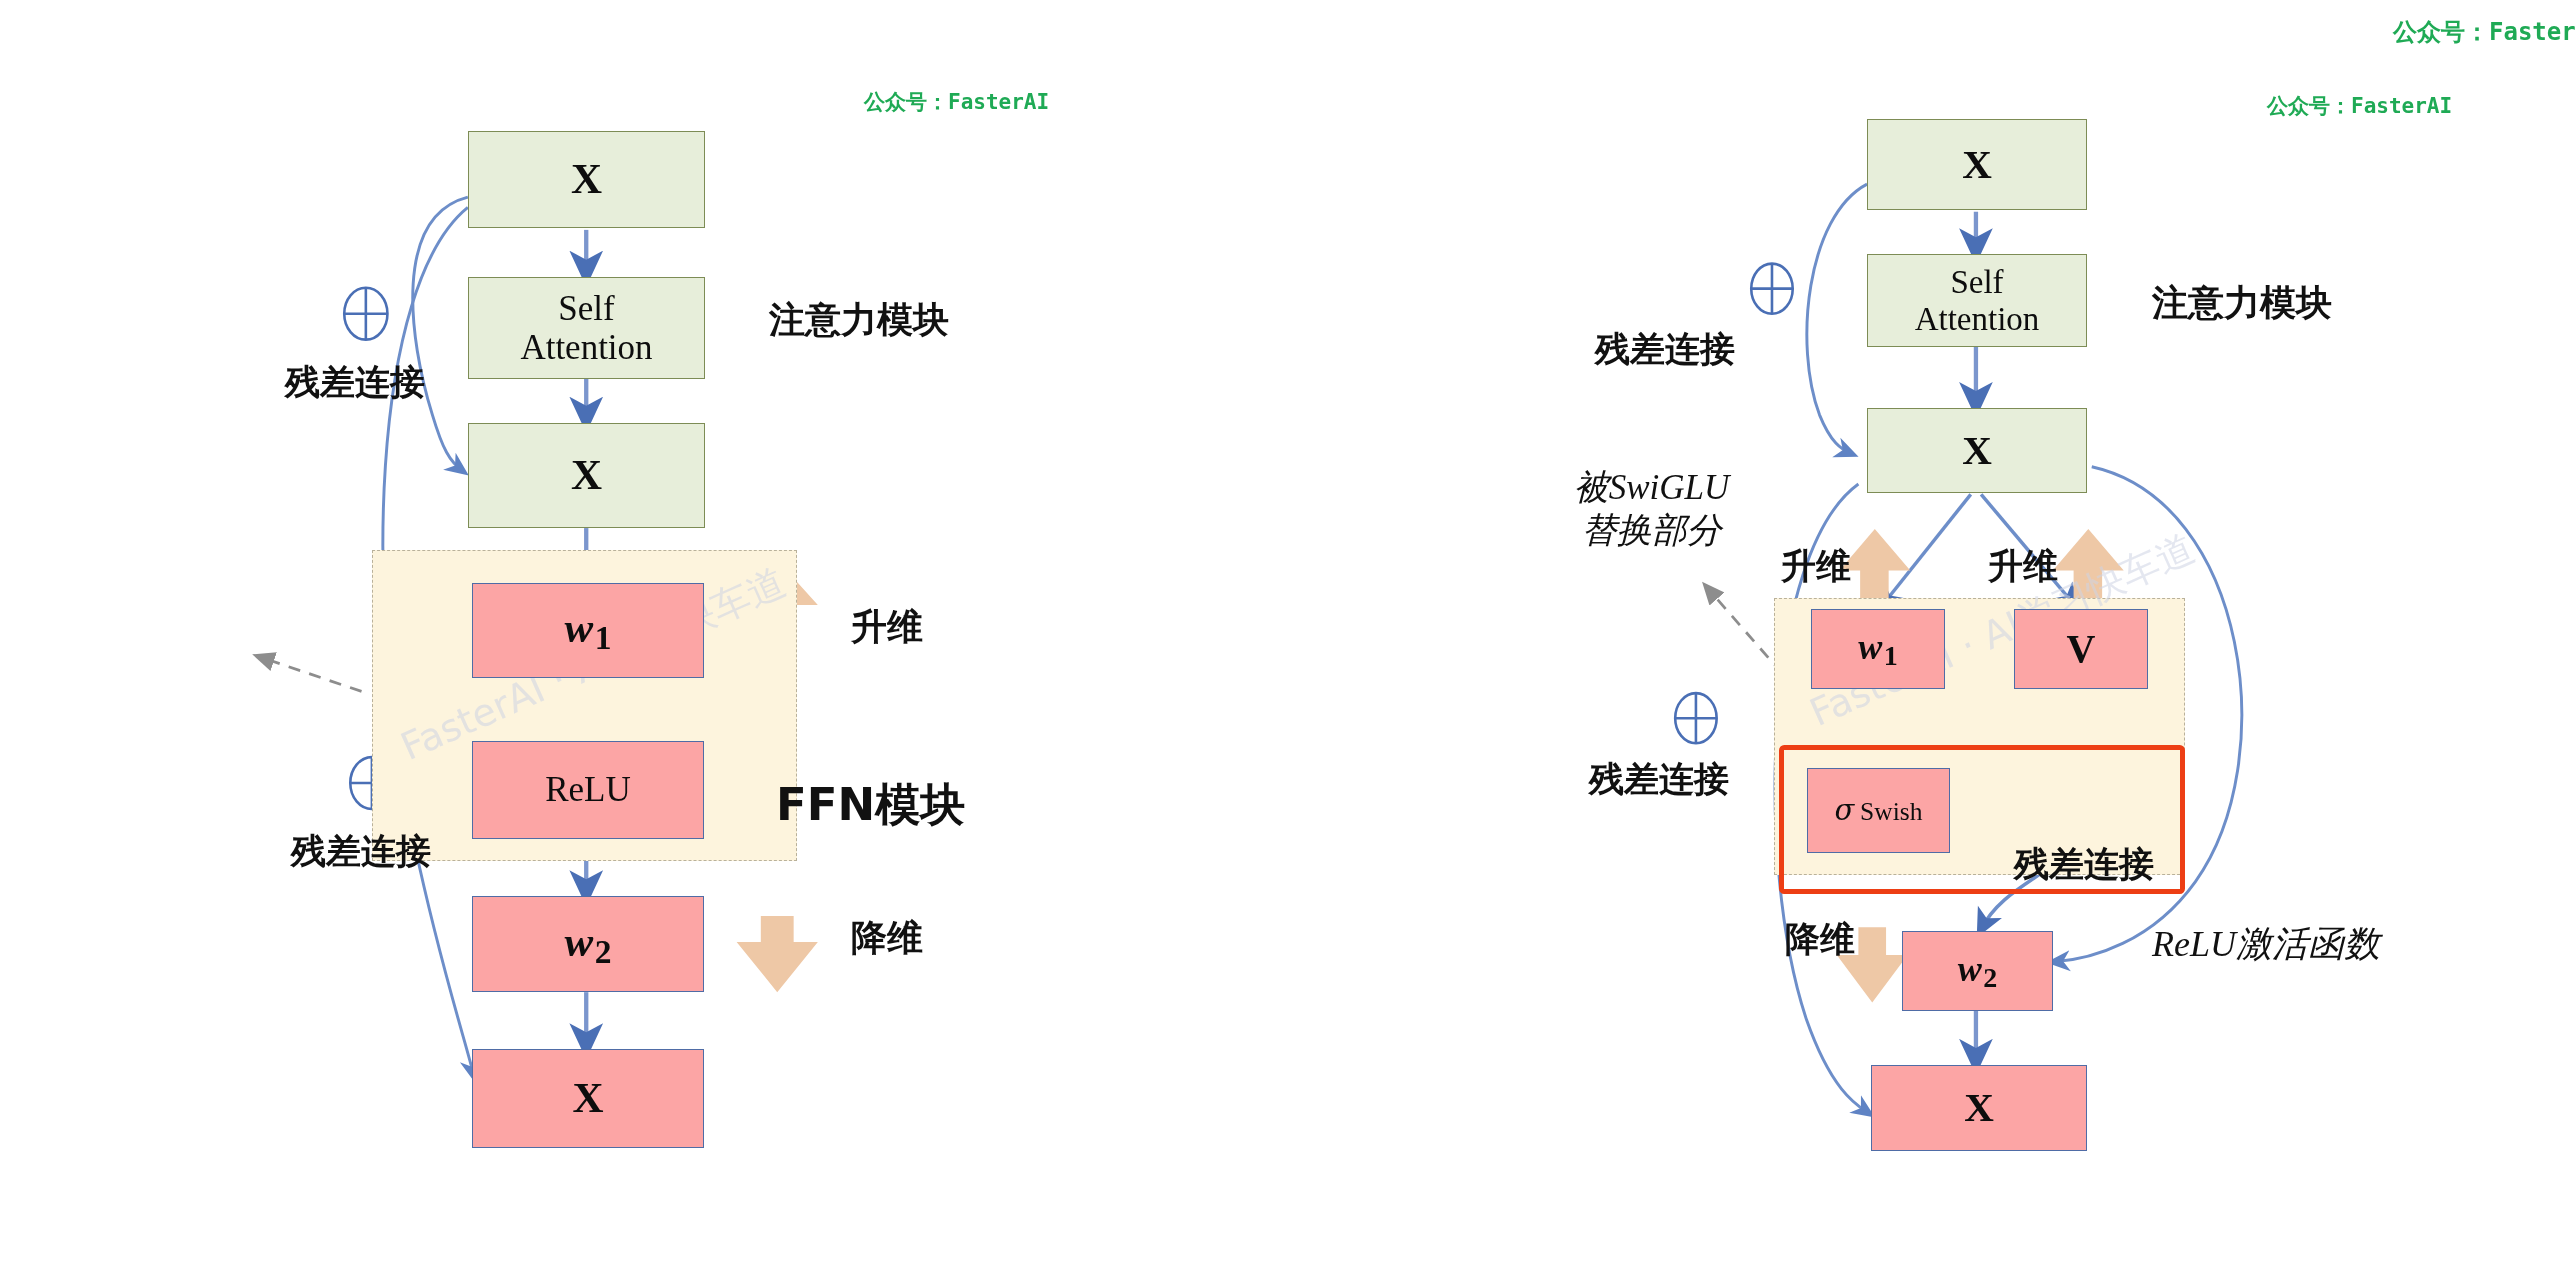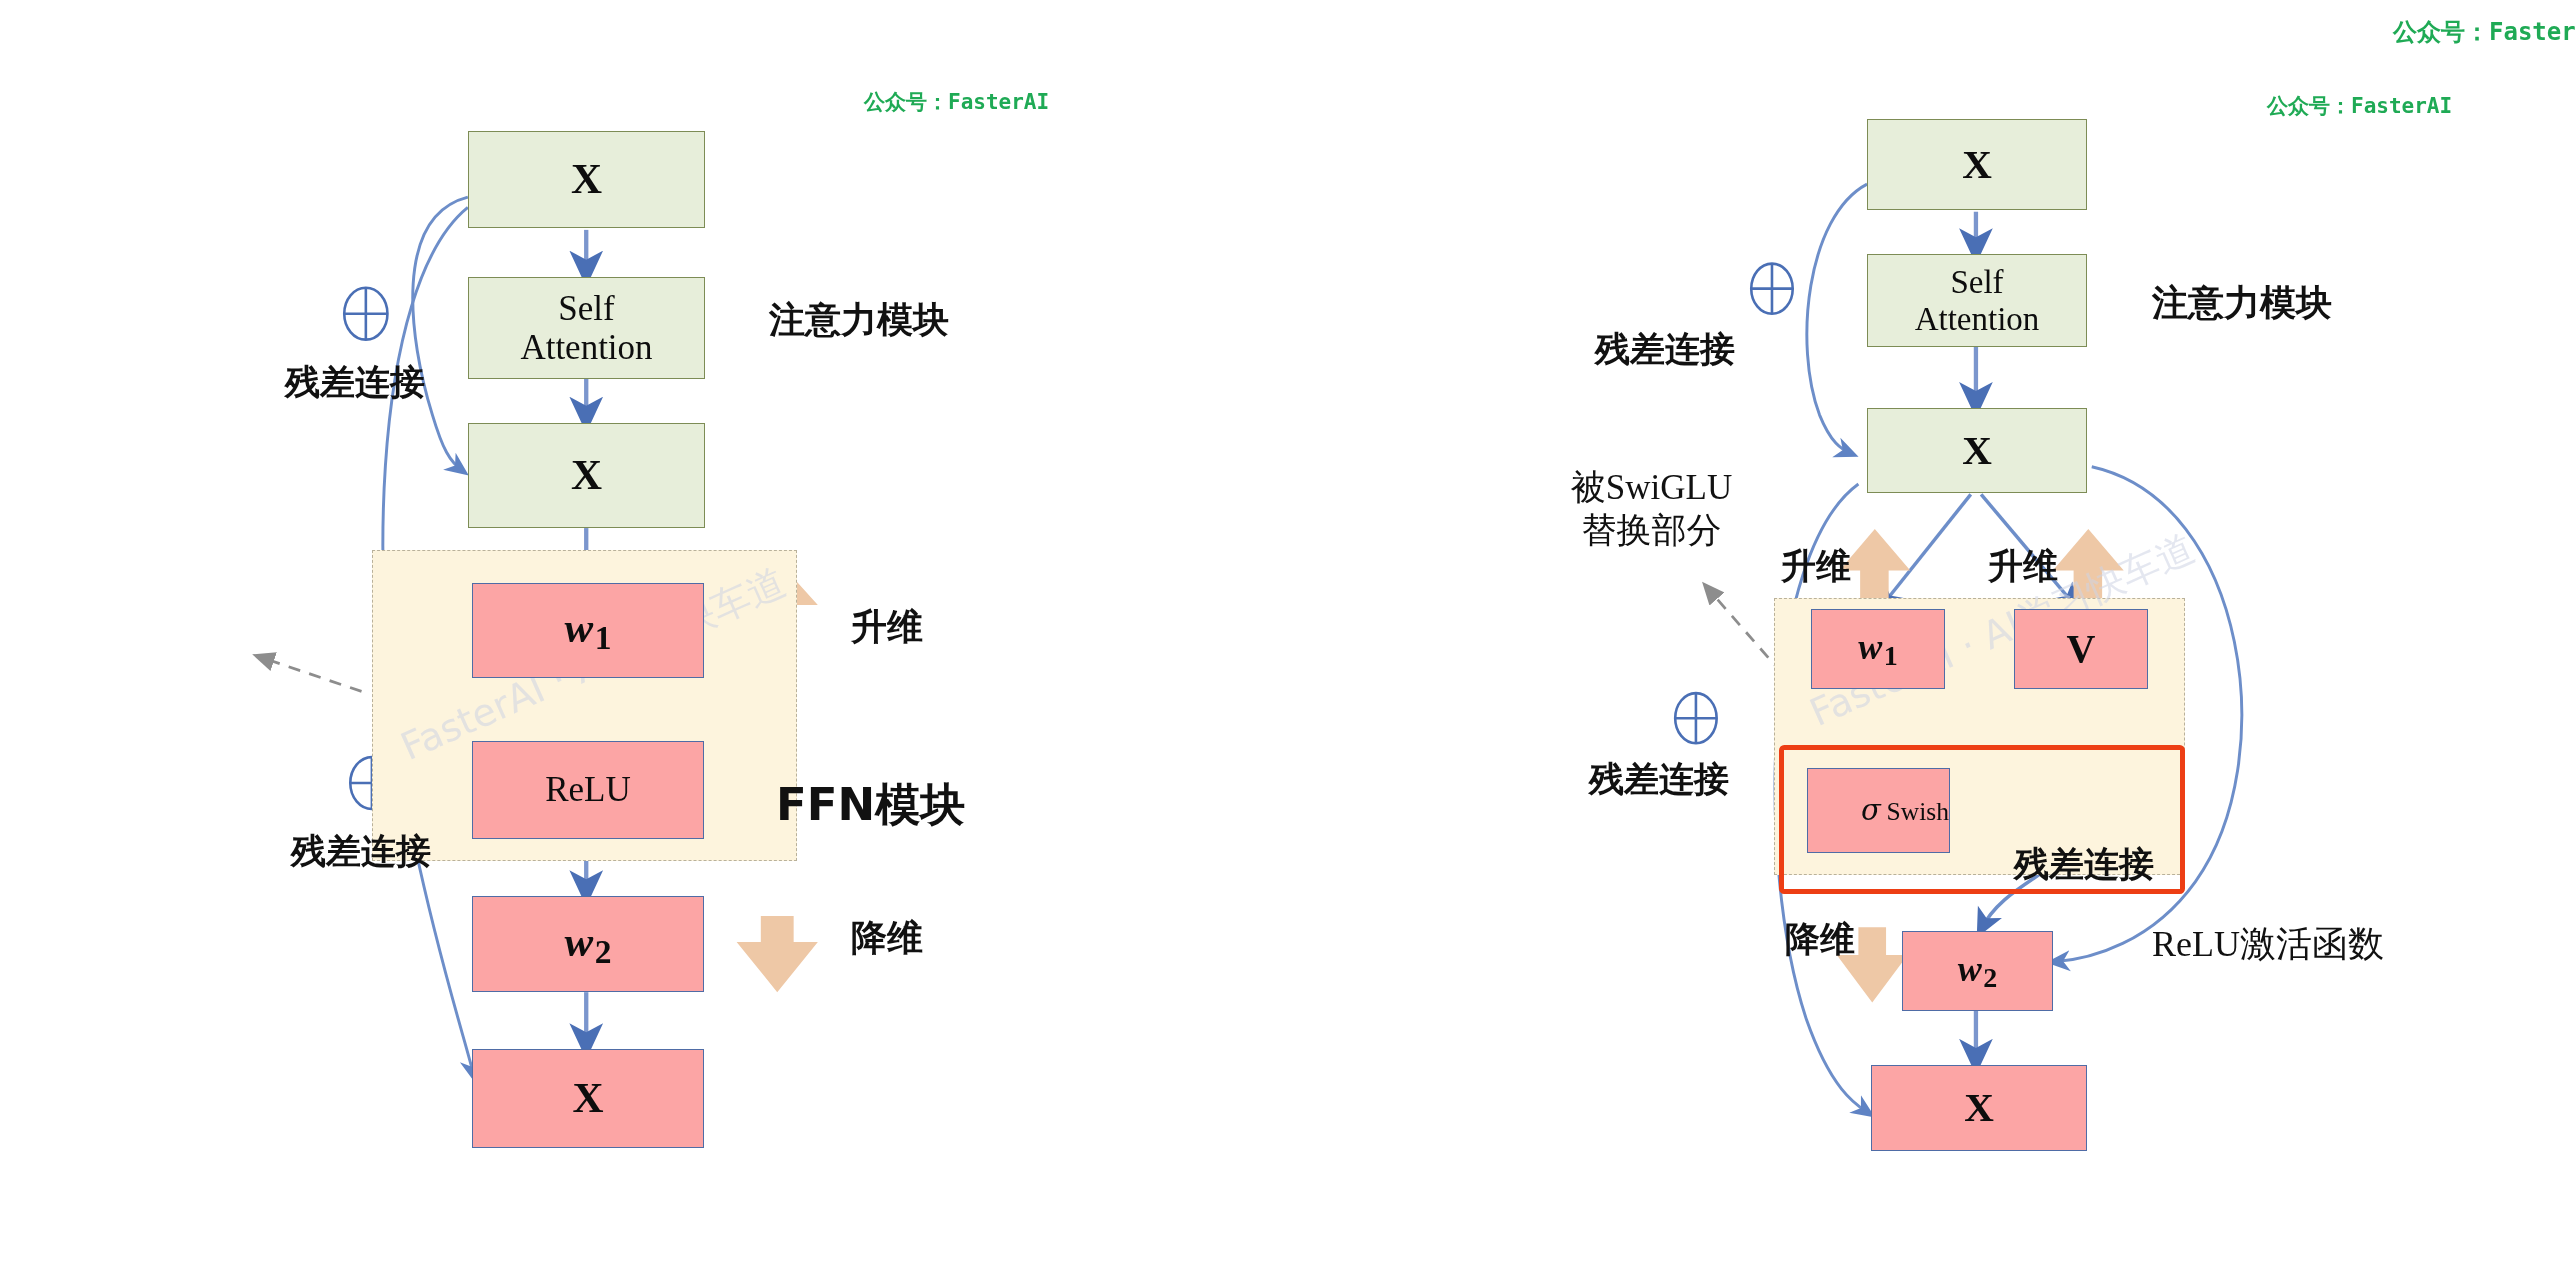--- a/index.html
+++ b/index.html
@@ -58,20 +58,21 @@
     color: #111111;
     white-space: pre;
     line-height: 1.22;
   }
   .txt-cn {
     font-family: "DejaVu Sans", "Liberation Sans", sans-serif;
     font-weight: 700;
   }
   .txt-mix {
     font-family: "Liberation Serif", "DejaVu Serif", serif;
+    font-style: italic;
   }
   .txt-center { text-align: center; }
 
   
   .wm-brand {
     position: absolute;
     color: #1faa55;
     font-family: "DejaVu Sans Mono", "Liberation Mono", monospace;
     font-weight: 700;
     white-space: pre;
@@ -280,21 +281,21 @@
   </div>
 
   <div class="node node-blue" style="left:1811px; top:609px; width:134px; height:80px;">
     <span class="lbl" style="font-size:36px;"><i class="italic-w">w</i><span class="sub">1</span></span>
   </div>
 
   <div class="node node-blue" style="left:2014px; top:609px; width:134px; height:80px;">
     <span class="lbl serif-x" style="font-size:40px;">V</span>
   </div>
 
-  <div class="node node-blue" style="left:1807px; top:768px; width:143px; height:85px;justify-content:flex-end;">
+  <div class="node node-blue" style="left:1807px; top:768px; width:143px; height:85px;">
     <span class="lbl" style="font-size:29px;"><span class="sigma">σ</span> <span style="font-size:0.88em;">Swish</span></span>
   </div>
 
   <div class="node node-blue" style="left:1902px; top:931px; width:151px; height:80px;">
     <span class="lbl" style="font-size:36px;"><i class="italic-w">w</i><span class="sub">2</span></span>
   </div>
 
   <div class="node node-blue" style="left:1871px; top:1065px; width:216px; height:86px;">
     <span class="lbl serif-x" style="font-size:41px;">X</span>
   </div>

